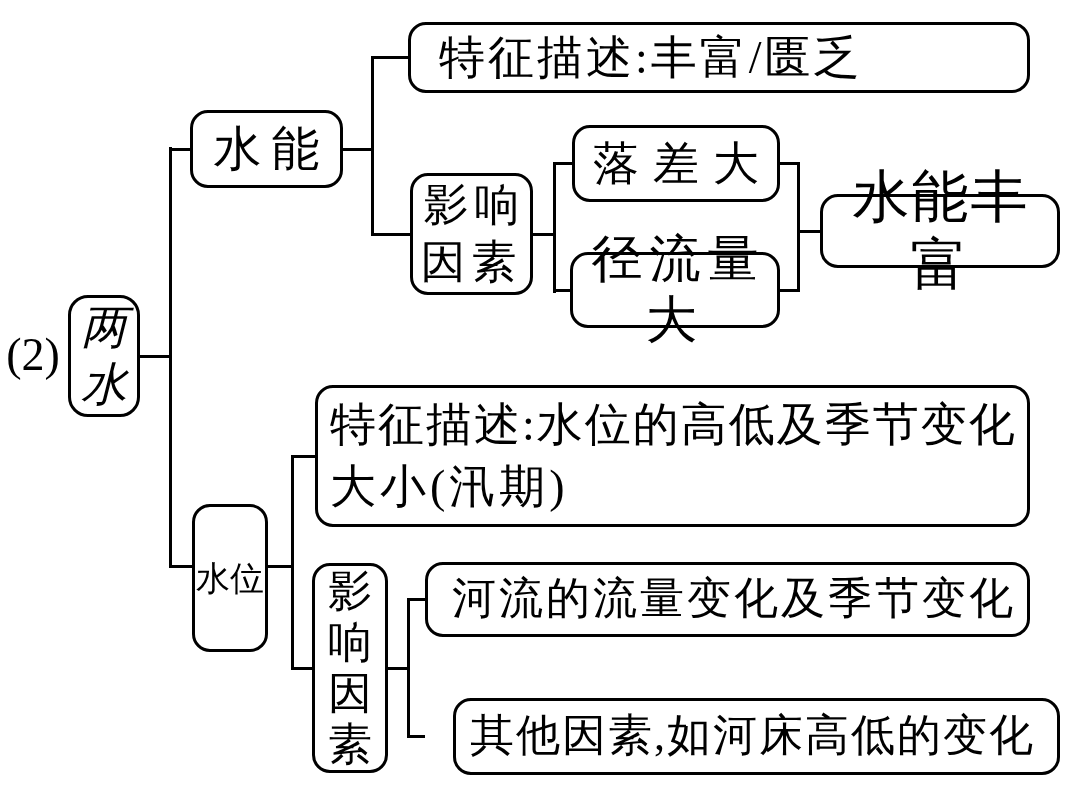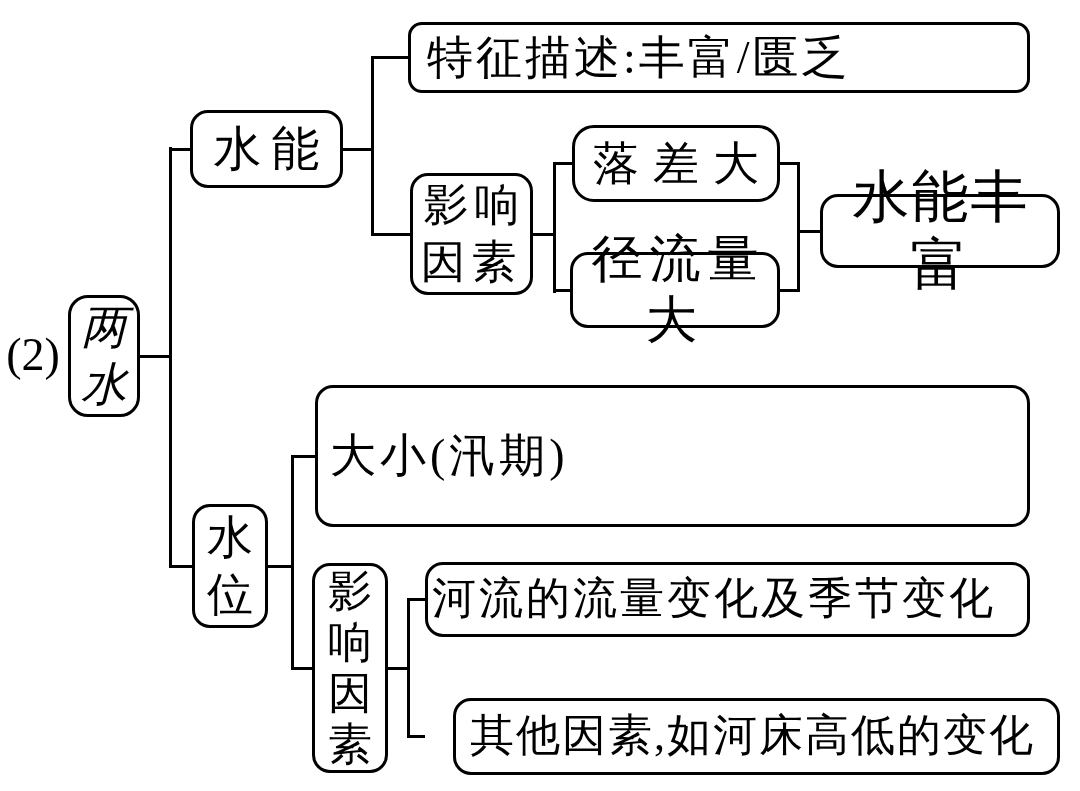--- a/index.html
+++ b/index.html
@@ -48,41 +48,42 @@
 <body>
 
 <div class="stage">
 
   <div class="prefix-label">(2)</div>
 
   <div class="node" style="left:68px; top:295px; width:72px; height:122px; font-size:46px; line-height:57px; border-radius:20px;font-style:italic;">两水</div>
 
   <div class="node" style="left:190px; top:110px; width:153px; height:78px; font-size:48px; letter-spacing:10px; text-indent:10px;">水能</div>
 
-  <div class="node align-left" style="left:408px; top:22px; width:622px; height:71px; font-size:46px; padding-left:16px; letter-spacing:3px;border-radius:14px;">特征描述:丰富/匮乏</div>
+  <div class="node align-left" style="left:408px; top:22px; width:622px; height:71px; font-size:46px; padding-left:28px; letter-spacing:3px;">特征描述:丰富/匮乏</div>
 
   <div class="node" style="left:410px; top:173px; width:123px; height:122px; font-size:45px; line-height:57px; letter-spacing:6px; text-indent:6px;">影响因素</div>
 
-  <div class="node" style="left:572px; top:125px; width:208px; height:77px; font-size:46px; letter-spacing:14px; text-indent:14px;border-radius:22px;">落差大</div>
+  <div class="node" style="left:572px; top:125px; width:208px; height:77px; font-size:46px; letter-spacing:14px; text-indent:14px;">落差大</div>
 
   <div class="node" style="left:570px; top:252px; width:210px; height:76px; font-size:51px; letter-spacing:7px; text-indent:7px;">径流量大</div>
 
   <div class="node" style="left:820px; top:194px; width:240px; height:74px; font-size:57px; letter-spacing:2px; text-indent:2px;">水能丰富</div>
 
-  <div class="node" style="left:192px; top:504px; width:76px; height:124px; font-size:46px; line-height:57px;">水位</div>
+  <div class="node" style="left:192px; top:504px; width:76px; height:148px; font-size:34px; line-height:57px;">水位</div>
 
   <div class="node align-left" style="left:315px; top:385px; width:715px; height:142px; font-size:46px; padding:6px 10px 6px 12px;">
     <div class="feature-lines">
+      <div style="letter-spacing:2px; line-height:62px;">特征描述:水位的高低及季节变化</div>
       <div style="letter-spacing:4px; line-height:62px;">大小(汛期)</div>
     </div>
   </div>
 
   <div class="node" style="left:312px; top:563px; width:76px; height:210px; font-size:44px; line-height:51px;">影响因素</div>
 
-  <div class="node align-left" style="left:425px; top:562px; width:605px; height:75px; font-size:44px; padding-left:4px; letter-spacing:3px;">河流的流量变化及季节变化</div>
+  <div class="node align-left" style="left:425px; top:562px; width:605px; height:75px; font-size:44px; padding-left:24px; letter-spacing:3px;">河流的流量变化及季节变化</div>
 
   <div class="node align-left" style="left:425px; top:698px; width:607px; height:77px; font-size:44px; padding-left:14px; letter-spacing:2px;margin-left:28px;">其他因素,如河床高低的变化</div>
 
   <div class="hl" style="left:140px; top:355px; width:32px;"></div>
   <div class="vl" style="left:169px; top:147px; height:421px;"></div>
   <div class="hl" style="left:172px; top:148px; width:18px;"></div>
   <div class="hl" style="left:172px; top:565px; width:20px;"></div>
 
   <div class="hl" style="left:343px; top:148px; width:28px;"></div>
   <div class="vl" style="left:371px; top:56px; height:180px;"></div>

